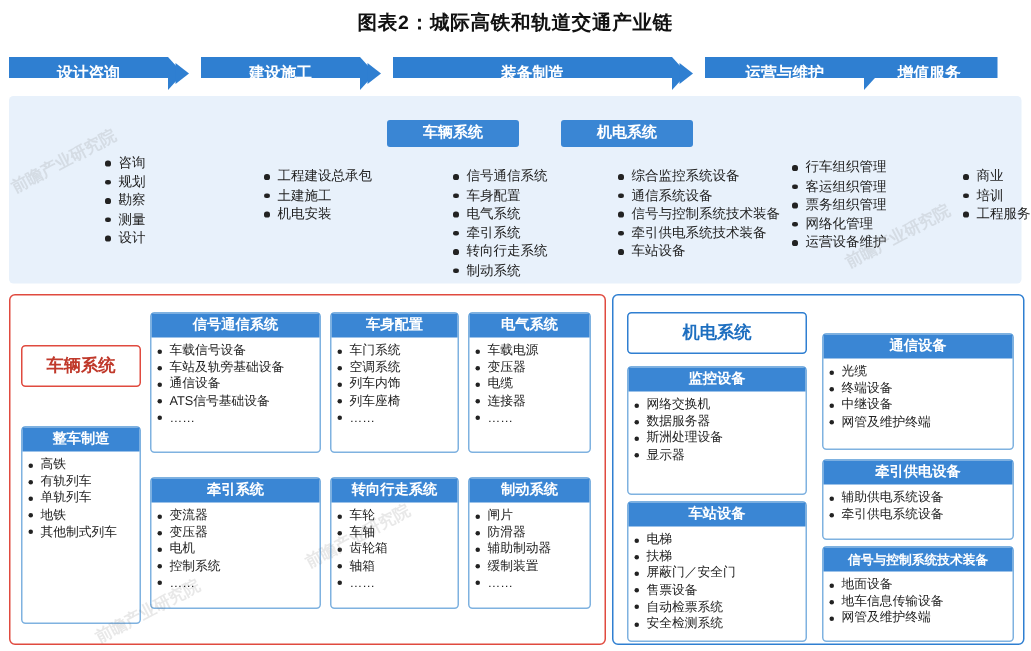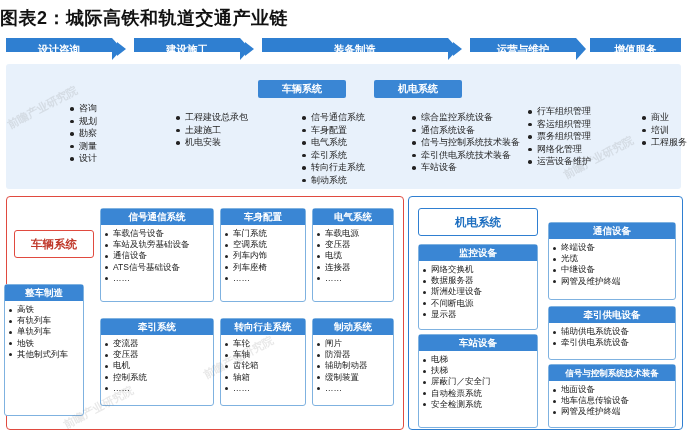--- a/index.html
+++ b/index.html
@@ -6,21 +6,21 @@
   body{
     width:687px;height:434px;
     background:#ffffff;
     font-family:"Liberation Sans","DejaVu Sans",sans-serif;
     position:relative;
     overflow:hidden;
     color:#222;
   }
   .title{
     position:absolute;top:6px;left:0;width:687px;
-    font-size:18px;font-weight:bold;color:#111;
+    text-align:center;font-size:13px;font-weight:bold;color:#111;
     letter-spacing:0.5px;
   }
   
   .chev-row{position:absolute;top:38px;left:6px;width:675px;height:24px;}
   .chev{
     position:absolute;height:14px;line-height:22px;
     background:#2f7fd1;color:#fff;font-size:10.5px;text-align:center;
     font-weight:bold;
   }
   .chev:after{
@@ -98,21 +98,21 @@
 </head>
 <body>
 
 <div class="title">图表2：城际高铁和轨道交通产业链</div>
 
 <div class="chev-row">
   <div class="chev" style="left:0px;width:106px;"><span>设计咨询</span></div>
   <div class="chev" style="left:128px;width:106px;"><span>建设施工</span></div>
   <div class="chev" style="left:256px;width:186px;text-align:center;"><span>装备制造</span></div>
   <div class="chev" style="left:464px;width:106px;"><span>运营与维护</span></div>
-  <div class="chev noarrow" style="left:584px;width:91px;"><span>增值服务</span></div>
+  <div class="chev noarrow" style="left:568px;width:91px;"><span>增值服务</span></div>
 </div>
 <div class="arrow-sep" style="left:117px;"></div>
 <div class="arrow-sep" style="left:245px;"></div>
 <div class="arrow-sep" style="left:453px;"></div>
 
 <div class="band"></div>
 
 <ul class="ulist" style="left:30px;top:93px;width:90px;">
   <li>咨询</li>
   <li>规划</li>
@@ -159,21 +159,21 @@
   <li>培训</li>
   <li>工程服务</li>
 </ul>
 
 <div class="lower-left"></div>
 
 <div class="red-tag" style="left:14px;top:230px;width:78px;height:26px;">
   <span>车辆系统</span>
 </div>
 
-<div class="card" style="left:4px;top:284px;width:78px;height:130px;">
+<div class="card" style="left:14px;top:284px;width:78px;height:130px;">
   <div class="card-head">整车制造</div>
   <div class="card-body">
     <ul>
       <li>高铁</li>
       <li>有轨列车</li>
       <li>单轨列车</li>
       <li>地铁</li>
       <li>其他制式列车</li>
     </ul>
   </div>
@@ -263,45 +263,45 @@
   <span>机电系统</span>
 </div>
 
 <div class="card" style="left:418px;top:244px;width:118px;height:84px;">
   <div class="card-head">监控设备</div>
   <div class="card-body">
     <ul>
       <li>网络交换机</li>
       <li>数据服务器</li>
       <li>斯洲处理设备</li>
-      <li>不间断电源</li>
       <li>显示器</li>
     </ul>
   </div>
 </div>
 
 <div class="card" style="left:418px;top:334px;width:118px;height:92px;">
   <div class="card-head">车站设备</div>
   <div class="card-body">
     <ul>
       <li>电梯</li>
       <li>扶梯</li>
       <li>屏蔽门／安全门</li>
+      <li>售票设备</li>
       <li>自动检票系统</li>
       <li>安全检测系统</li>
     </ul>
   </div>
 </div>
 
 <div class="card" style="left:548px;top:222px;width:126px;height:76px;">
   <div class="card-head">通信设备</div>
   <div class="card-body">
     <ul>
+      <li>光缆</li>
       <li>终端设备</li>
-      <li>光缆</li>
       <li>中继设备</li>
       <li>网管及维护终端</li>
     </ul>
   </div>
 </div>
 
 <div class="card" style="left:548px;top:306px;width:126px;height:52px;">
   <div class="card-head">牵引供电设备</div>
   <div class="card-body">
     <ul>

